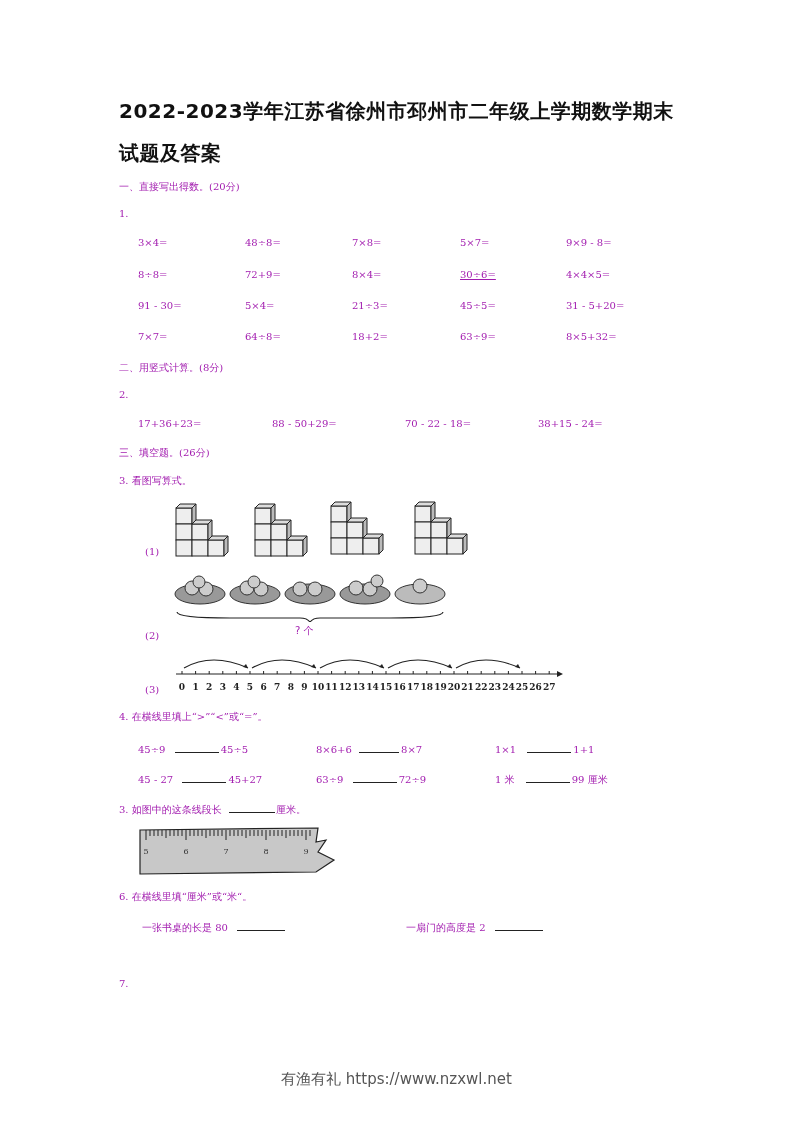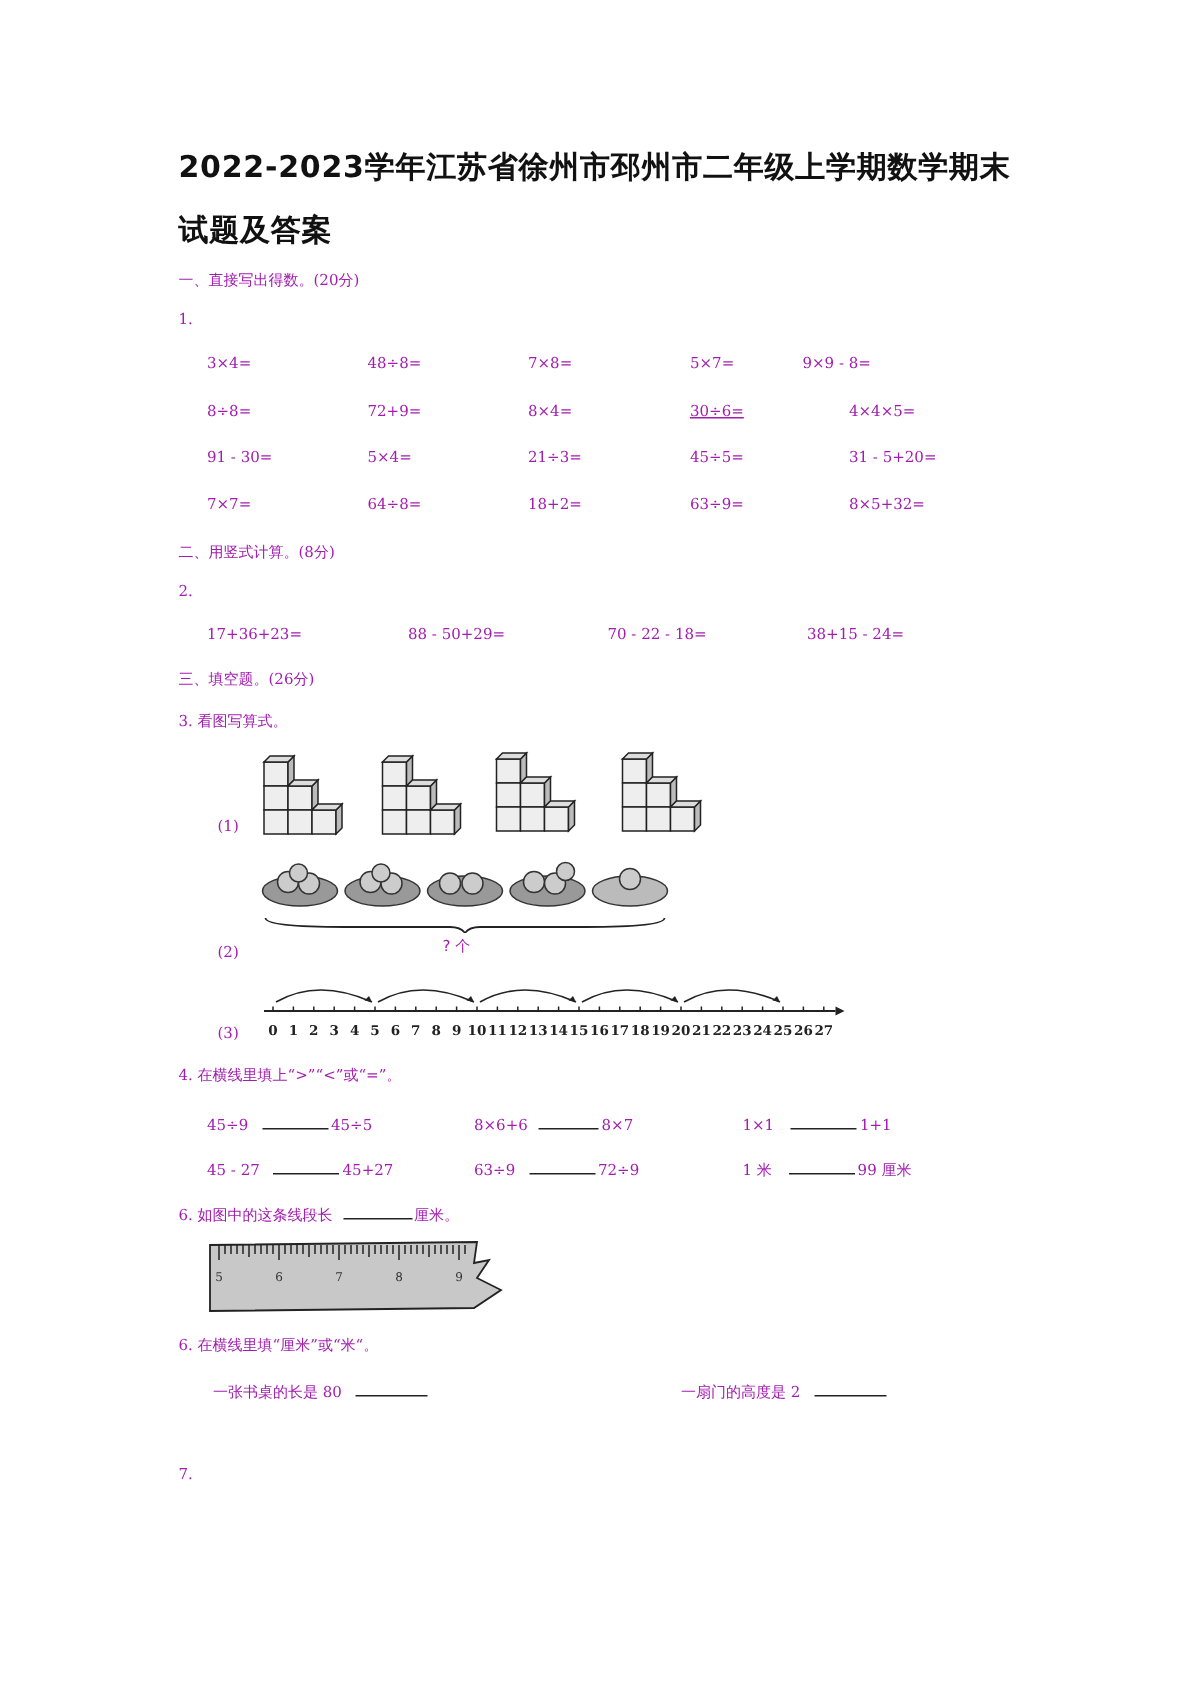--- a/index.html
+++ b/index.html
@@ -18,21 +18,21 @@
   <div class="title" style="top:98px;">2022-2023学年江苏省徐州市邳州市二年级上学期数学期末</div>
   <div class="title" style="top:140px;">试题及答案</div>
 
   <div class="t" style="left:119px;top:180px;">一、直接写出得数。(20分)</div>
   <div class="t" style="left:119px;top:208px;">1.</div>
 
   <div class="t" style="left:138px;top:237px;">3×4=</div>
   <div class="t" style="left:245px;top:237px;">48÷8=</div>
   <div class="t" style="left:352px;top:237px;">7×8=</div>
   <div class="t" style="left:460px;top:237px;">5×7=</div>
-  <div class="t" style="left:535px;top:237px;">9×9 - 8=</div>
+  <div class="t" style="left:566px;top:237px;">9×9 - 8=</div>
 
   <div class="t" style="left:138px;top:269px;">8÷8=</div>
   <div class="t" style="left:245px;top:269px;">72+9=</div>
   <div class="t" style="left:352px;top:269px;">8×4=</div>
   <div class="t" style="left:460px;top:269px;text-decoration:underline;">30÷6=</div>
   <div class="t" style="left:566px;top:269px;">4×4×5=</div>
 
   <div class="t" style="left:138px;top:300px;">91 - 30=</div>
   <div class="t" style="left:245px;top:300px;">5×4=</div>
   <div class="t" style="left:352px;top:300px;">21÷3=</div>
@@ -206,21 +206,21 @@
   <div class="t" style="left:316px;top:770px;">
     <span>63÷9</span>
     <span class="blank" style="width:44px;margin:0 2px 0 6px;"></span><span>72÷9</span>
   </div>
   <div class="t" style="left:495px;top:770px;">
     <span>1 米</span>
     <span class="blank" style="width:44px;margin:0 2px 0 8px;"></span><span>99 厘米</span>
   </div>
 
   <div class="t" style="left:119px;top:800px;">
-    <span>6. 如图中的这条线段长</span>
+    <span>3. 如图中的这条线段长</span>
     <span class="blank" style="width:46px;margin:0 1px 0 4px;"></span><span>厘米。</span>
   </div>
   <svg class="fig" style="left:138px;top:826px;" width="212" height="50">
     <polygon points="2,4 180,2 178,16 188,14 180,26 196,34 178,46 2,48" fill="#c8c8c8" stroke="#222" stroke-width="1.2"></polygon>
     <g stroke="#222" stroke-width="1">
       <line x1="8" y1="4" x2="8" y2="14"></line>
         <line x1="12" y1="4" x2="12" y2="10"></line>
         <line x1="16" y1="4" x2="16" y2="10"></line>
         <line x1="20" y1="4" x2="20" y2="10"></line>
         <line x1="24" y1="4" x2="24" y2="10"></line>
@@ -269,20 +269,21 @@
         <text x="128" y="28">8</text>
         <text x="168" y="28">9</text>
     </g>
   </svg>
 
   <div class="t" style="left:119px;top:890px;">6. 在横线里填“厘米”或“米“。</div>
   <div class="t" style="left:142px;top:918px;">
     <span>一张书桌的长是 80</span>
     <span class="blank" style="width:48px;margin-left:6px;"></span>
   </div>
-  <div class="t" style="left:406px;top:918px;margin-left:48px;">
+  <div class="t" style="left:406px;top:918px;">
     <span>一扇门的高度是 2</span>
     <span class="blank" style="width:48px;margin-left:6px;"></span>
   </div>
 
   <div class="t" style="left:119px;top:978px;">7.</div>
 
+  <div class="footer">有渔有礼 https://www.nzxwl.net</div>
 </div>
 
 </body></html>

